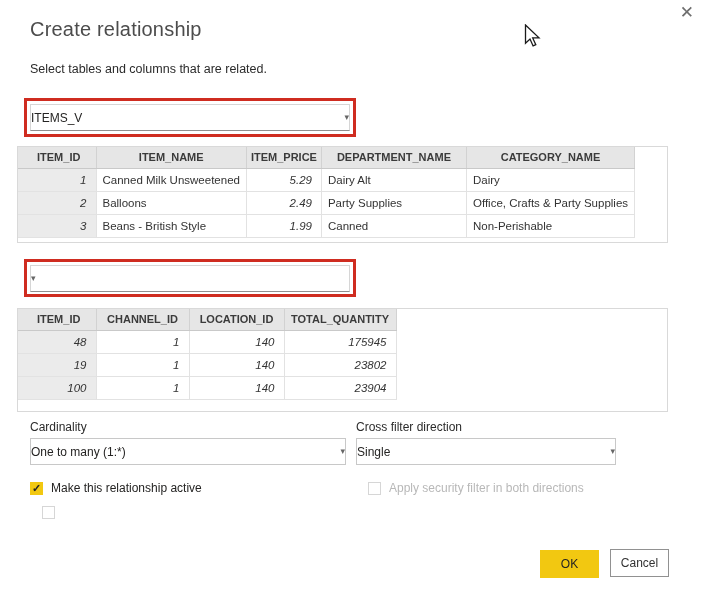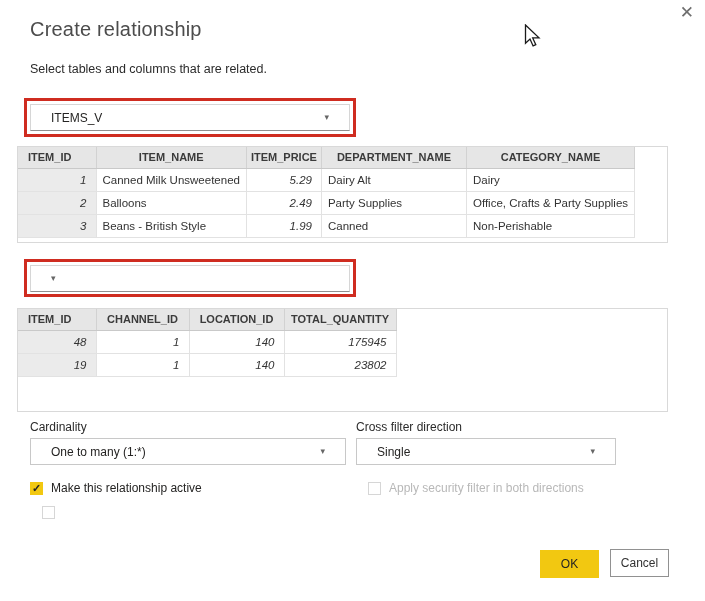--- a/index.html
+++ b/index.html
@@ -24,36 +24,36 @@
   .subtitle{
     position:absolute;left:30px;top:62px;font-size:12.5px;color:#2b2b2b;
   }
   .redbox{
     position:absolute;border:3px solid var(--annotation-red);
     left:24px;width:332px;height:39px;pointer-events:none;
   }
   .dropdown{
     position:absolute;height:27px;background:#fff;display:flex;
     align-items:center;justify-content:space-between;
-    padding:0 20px;font-size:12px;color:#252423;cursor:pointer;
+    padding:0 0;font-size:12px;color:#252423;cursor:pointer;
   }
   .dd-top{border:1px solid #d6d6d6;border-bottom:1px solid #8f8f8f;left:30px;width:320px;}
   .dd-bottom{border:1px solid #c8c8c8;}
   .dd-arrow{color:#666;font-size:9px;line-height:1;}
   .tablebox{
     position:absolute;left:17px;width:651px;background:#fff;
     border:1px solid #d9d9d9;overflow:hidden;
   }
   table{border-collapse:collapse;table-layout:fixed;font-size:11.5px;color:#333;}
   th{
     background:#e6e6e6;font-size:11px;font-weight:bold;color:#3b3b3b;
     height:21px;text-align:center;border-right:1px solid #d2d2d2;
     border-bottom:1px solid #c9c9c9;overflow:hidden;white-space:nowrap;
   }
-  th.hleft{text-align:left;padding-left:10px;}
+  th.hleft{text-align:left;padding-left:19px;}
   td{
     height:23px;border-right:1px solid #e2e2e2;border-bottom:1px solid #e2e2e2;
     padding:0 6px;overflow:hidden;white-space:nowrap;
   }
   td.num{font-style:italic;text-align:right;padding-right:9px;}
   td.idcol{background:#ebebeb;}
   .fieldlabel{position:absolute;font-size:12px;color:#2b2b2b;}
   .checkrow{position:absolute;display:flex;align-items:center;gap:8px;font-size:12px;}
   .cb{
     width:13px;height:13px;border:1px solid #c9c9c9;background:#fff;flex:0 0 13px;
@@ -158,20 +158,26 @@
           <td class="num">1</td>
           <td class="num">140</td>
           <td class="num">175945</td>
         </tr>
         <tr>
           <td class="num idcol">19</td>
           <td class="num">1</td>
           <td class="num">140</td>
           <td class="num">23802</td>
         </tr>
+        <tr>
+          <td class="num idcol">100</td>
+          <td class="num">1</td>
+          <td class="num">140</td>
+          <td class="num">23904</td>
+        </tr>
       </tbody>
     </table>
   </div>
 
   <div class="fieldlabel" style="left:30px;top:420px">Cardinality</div>
   <div class="dropdown dd-bottom" style="left:30px;top:438px;width:316px">
     <span>One to many (1:*)</span>
     <span class="dd-arrow">▾</span>
   </div>
 

